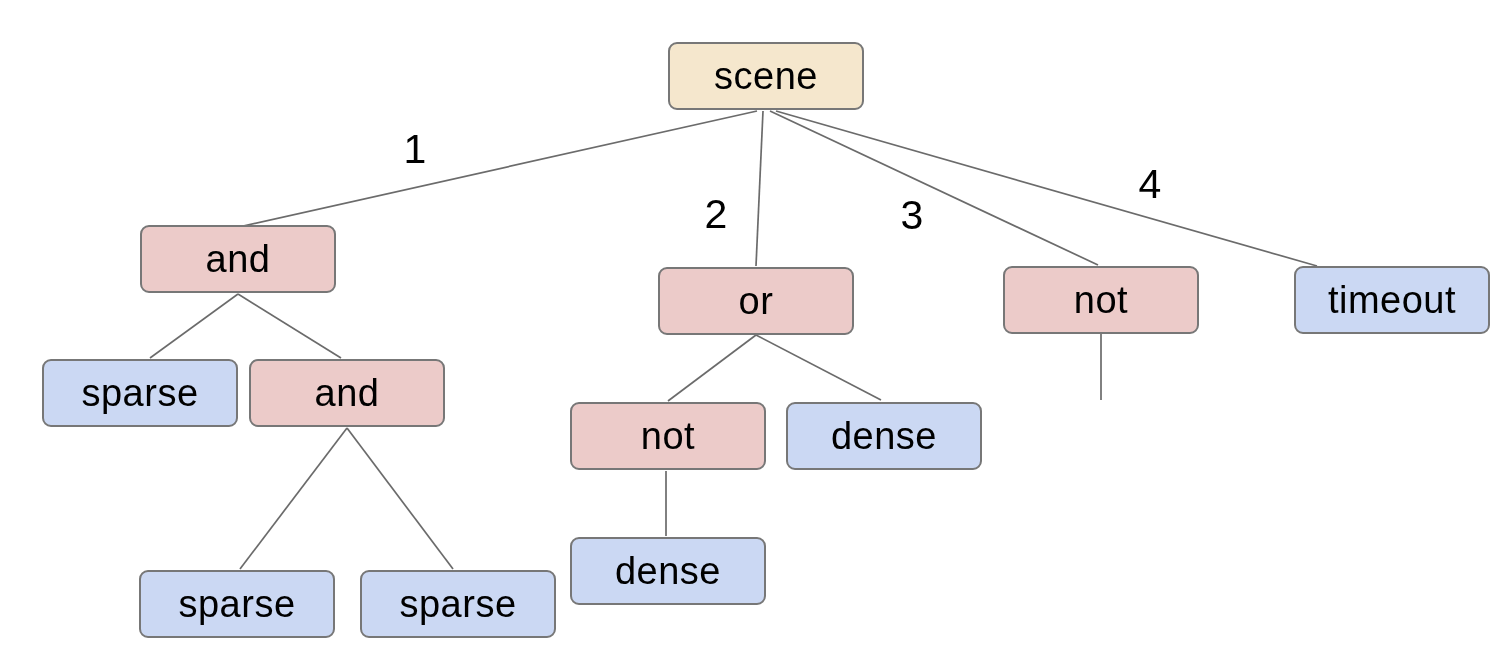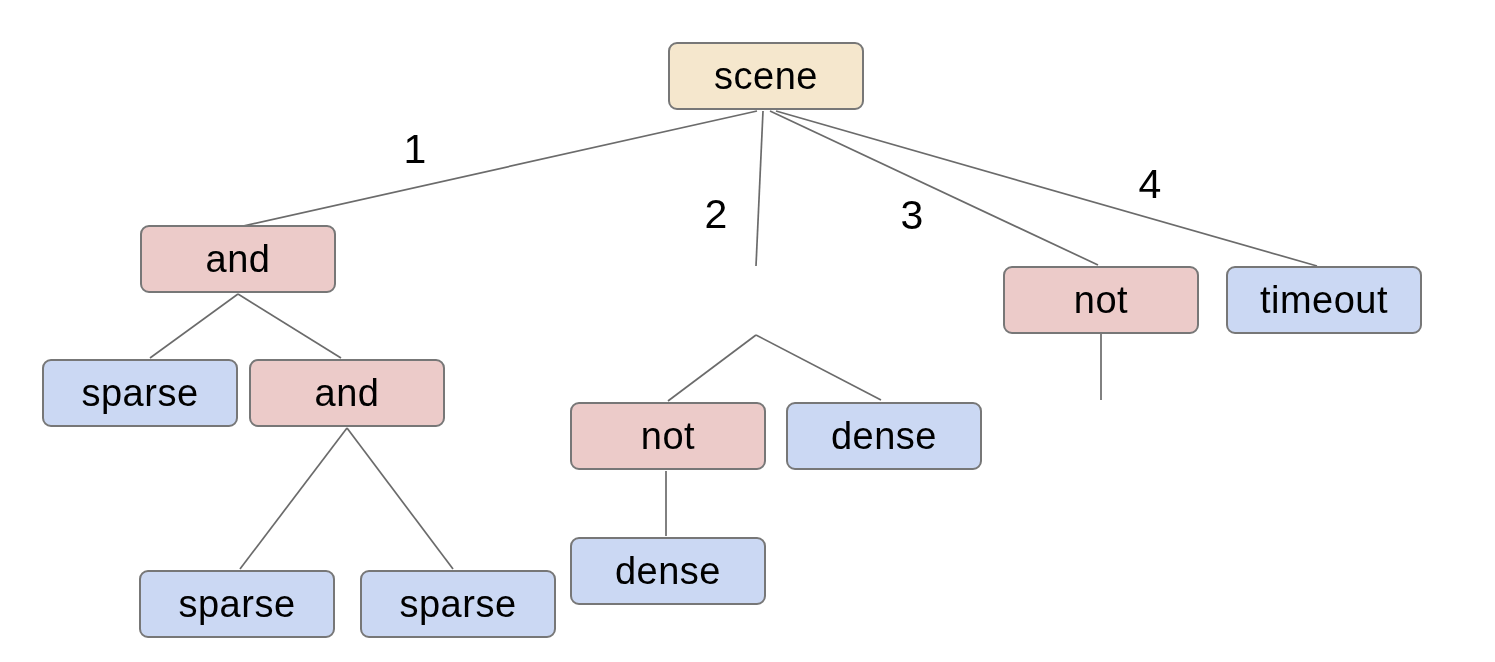--- a/index.html
+++ b/index.html
@@ -71,22 +71,23 @@
 
     <text x="415" y="163">1</text>
     <text x="716" y="228">2</text>
     <text x="912" y="229">3</text>
     <text x="1150" y="198">4</text>
   </svg>
 
   <div class="node root" style="left:668px;  top:42px;">scene</div>
 
   <div class="node operator" style="left:140px;  top:225px;">and</div>
+  <div class="node operator" style="left:658px;  top:267px;">or</div>
   <div class="node operator" style="left:1003px; top:266px;">not</div>
-  <div class="node leaf" style="left:1226px; top:266px;">timeout</div>
+  <div class="node leaf" style="left:1294px; top:266px;">timeout</div>
 
   <div class="node leaf" style="left:42px;   top:359px;">sparse</div>
   <div class="node operator" style="left:249px;  top:359px;">and</div>
   <div class="node operator" style="left:570px;  top:402px;">not</div>
   <div class="node leaf" style="left:786px;  top:402px;">dense</div>
 
   <div class="node leaf" style="left:570px;  top:537px;">dense</div>
   <div class="node leaf" style="left:139px;  top:570px;">sparse</div>
   <div class="node leaf" style="left:360px;  top:570px;">sparse</div>
 

